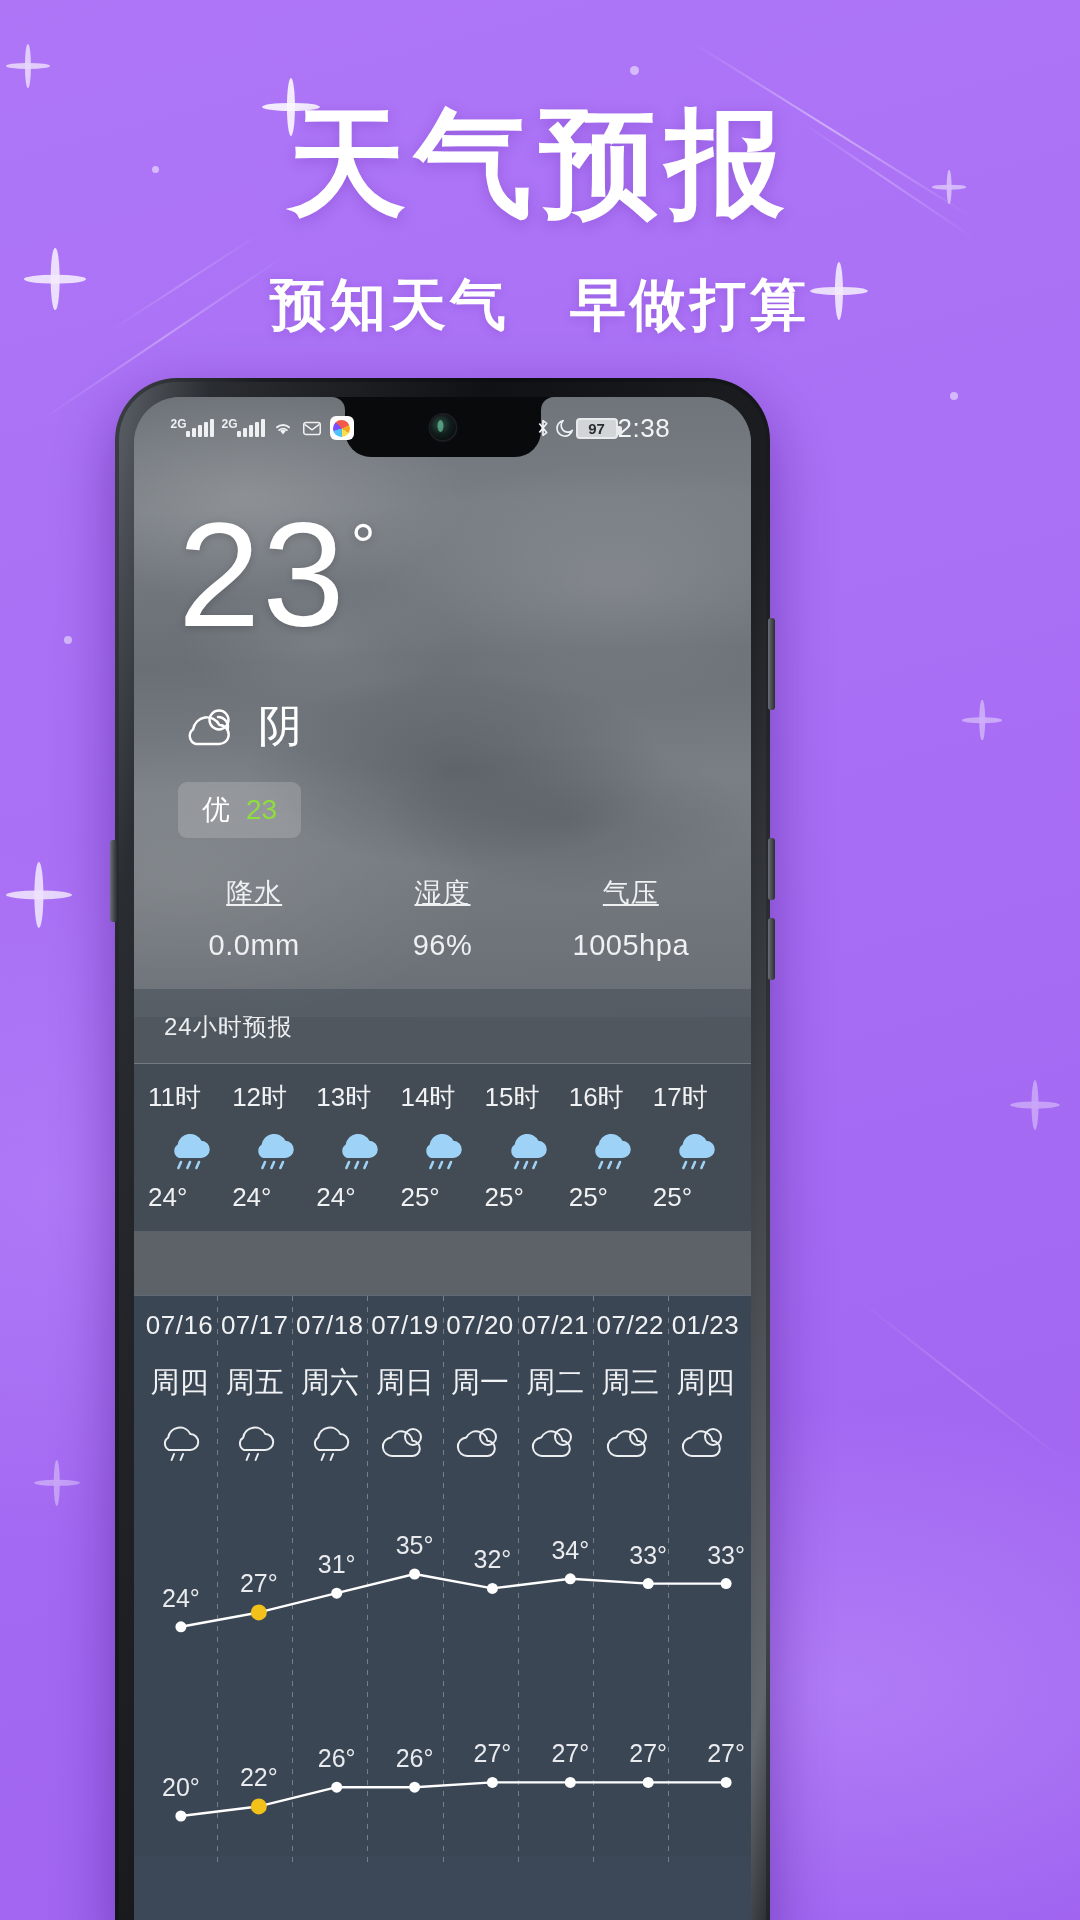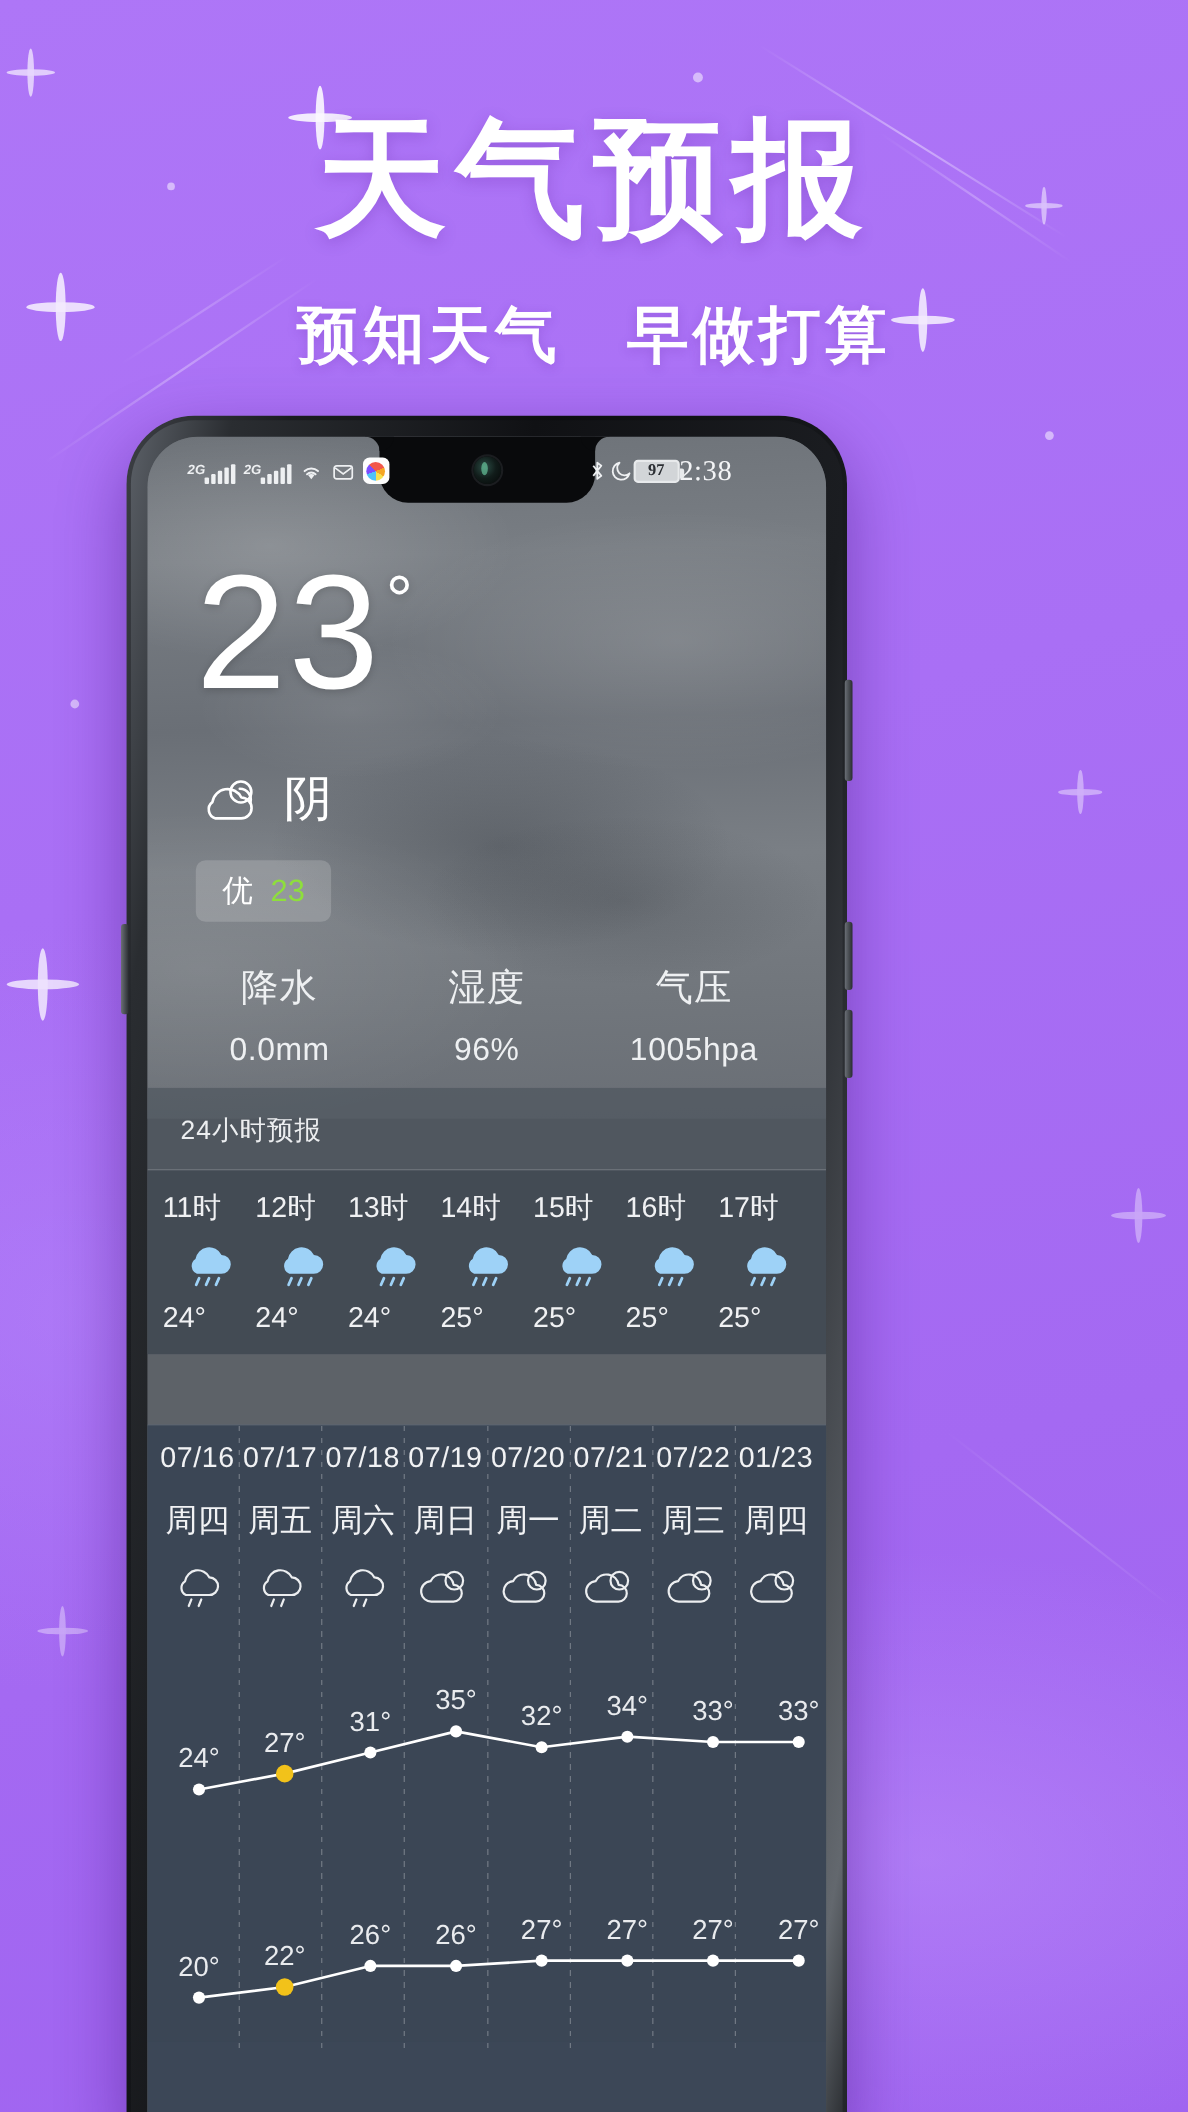--- a/index.html
+++ b/index.html
@@ -100,22 +100,22 @@
   }
 
   
   .side-btn { position:absolute; background:linear-gradient(90deg,#6a6f76,#2a2d31); border-radius:3px; z-index:9; }
 
   
   #statusbar {
     position:absolute; left:0; right:0; top:0; height:62px; z-index:6;
     display:flex; align-items:center; color:#f2f3f5; font-size:20px;
   }
-  #sb-left { flex:1; display:flex; align-items:flex-end; justify-content:flex-end; gap:7px; padding-right:100px;font-style:italic; }
-  #sb-right { flex:1; display:flex; align-items:center; gap:0; padding-left:78px;font-family:Liberation Serif, serif; }
+  #sb-left { flex:1; display:flex; align-items:center; justify-content:flex-end; gap:7px; padding-right:100px; }
+  #sb-right { flex:1; display:flex; align-items:center; gap:0; padding-left:78px; }
   .sig { display:flex; align-items:flex-end; gap:2px; position:relative; }
   .sig .g { position:absolute; left:-15px; top:-2px; font-size:12px; font-weight:bold; color:#eef0f2; }
   .sig i { display:block; width:4px; background:#eef0f2; border-radius:1px; }
   .sig i:nth-child(2){height:6px}.sig i:nth-child(3){height:9px}
   .sig i:nth-child(4){height:12px}.sig i:nth-child(5){height:15px}.sig i:nth-child(6){height:18px}
   .mini-icon { width:22px; height:22px; }
   #app-badge {
     width:24px; height:24px; border-radius:6px; background:#fdfdfd;
     display:flex; align-items:center; justify-content:center;
   }
@@ -150,21 +150,21 @@
   }
   #aqi-level { font-size:28px; color:#ffffff; }
   #aqi-value { font-size:28px; color:#8ede3c; }
 
   
   #details {
     position:absolute; left:0; right:0; top:478px; z-index:5;
     display:flex; padding:0 26px 0 26px; color:#eef0f2;
   }
   .detail { flex:1; text-align:center; }
-  .detail .d-label { font-size:34px; font-weight:300; letter-spacing:1px; }
+  .detail .d-label { font-size:27px; font-weight:300; letter-spacing:1px;text-decoration:underline; }
   .detail .d-value { font-size:29px; font-weight:300; margin-top:18px; letter-spacing:.5px; }
 
   
   .panel-title {
     font-size:24px; color:#eceef0; font-weight:300; letter-spacing:1px;
     padding:22px 30px 20px 30px;
   }
   #hourly-wrap { position:absolute; left:0; right:0; top:592px; z-index:5; background:rgba(70,78,88,.55); }
   #hourly-divider { height:1px; background:rgba(255,255,255,.22); }
   #hourly {

